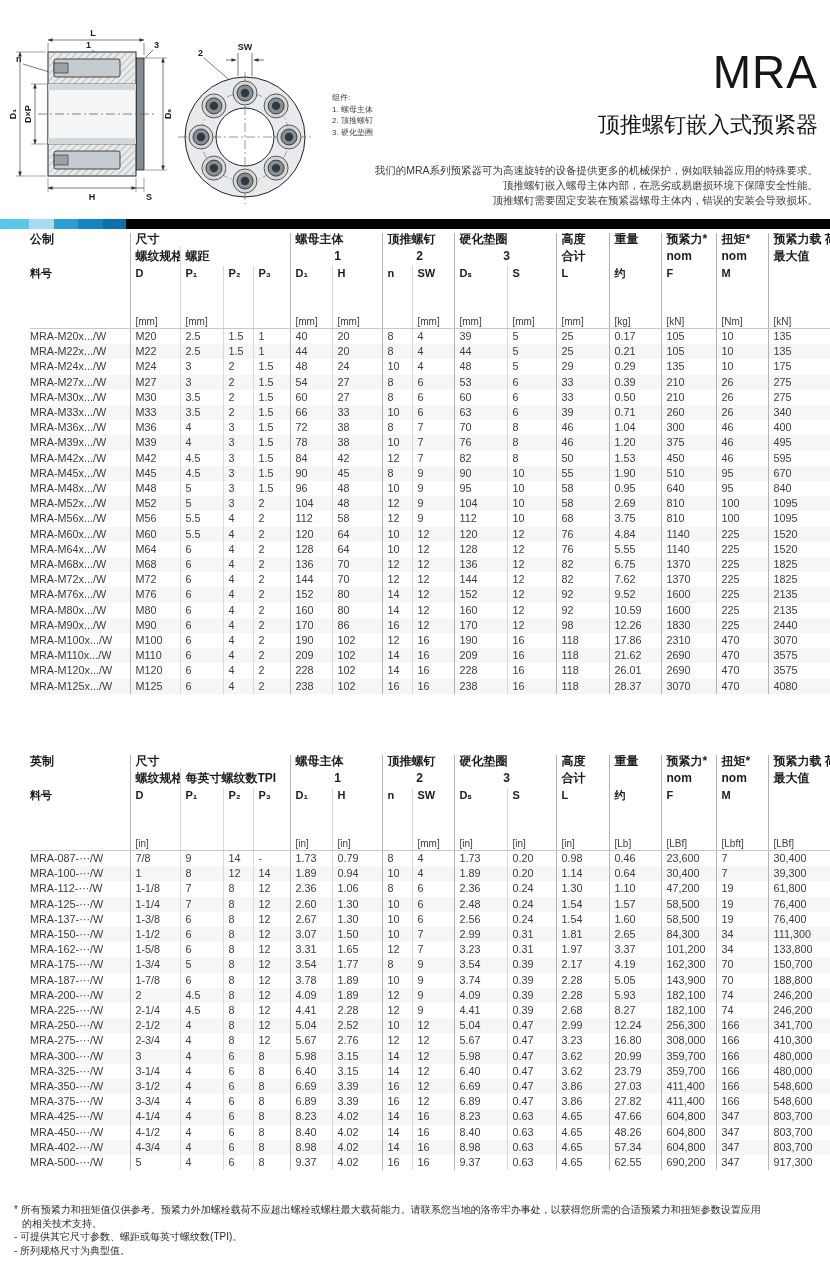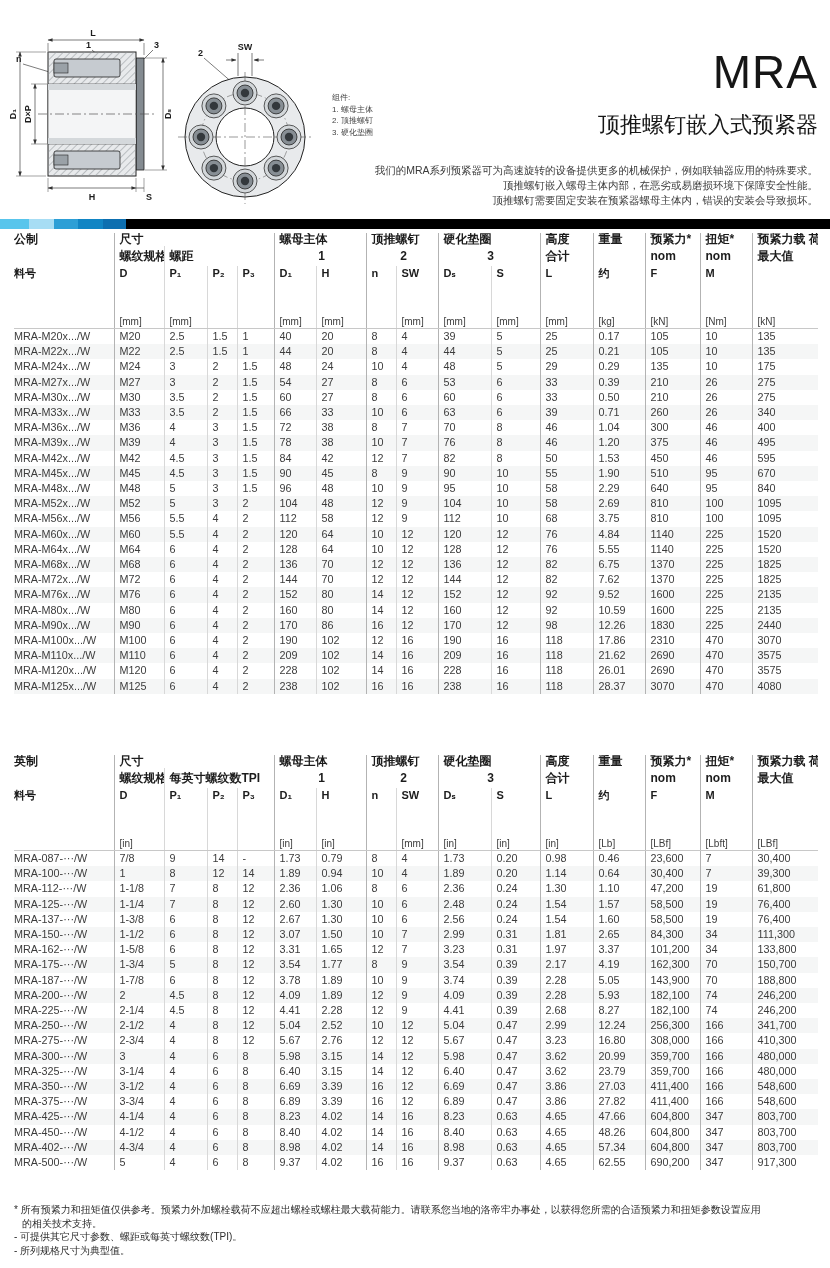--- a/index.html
+++ b/index.html
@@ -17,21 +17,21 @@
   .right-head{position:absolute;right:12px;top:50px;text-align:right;}
   .title{font-size:46px;line-height:44px;font-weight:400;letter-spacing:1px;color:#161616;}
   .subtitle{font-size:22px;line-height:26px;margin-top:18px;color:#161616;}
   .desc{position:absolute;right:12px;top:163px;text-align:right;font-size:10.5px;line-height:15px;color:#3a3a3a;}
 
   
   .stripe{position:absolute;top:219px;left:0;width:830px;height:10px;display:flex;}
   .stripe div{height:100%;}
 
   
-  .tbl-wrap{position:absolute;left:0;width:700px;}
+  .tbl-wrap{position:absolute;left:16px;width:700px;}
   table.spec{border-collapse:collapse;table-layout:fixed;width:804px;margin-left:14px;}
   table.spec th,table.spec td{text-align:left;padding:0 2px 0 5px;white-space:nowrap;overflow:hidden;}
   table.spec th:first-child,table.spec td:first-child{padding-left:0;}
   table.spec td{height:15.2px;line-height:15.2px;font-size:10.8px;color:#3c3c3c;}
   table.spec tbody tr:nth-child(even){background:#f5f6f6;}
   th.hA{font-size:12px;font-weight:bold;vertical-align:top;padding-top:7px;line-height:13px;white-space:pre-line;color:#1c1c1c;}
   th.hB{font-size:12px;font-weight:bold;height:20px;vertical-align:middle;line-height:14px;color:#1c1c1c;}
   th.hB.ctr{text-align:center;}
   th.hC{vertical-align:top;padding-top:2px;padding-bottom:7px;border-bottom:1px solid #c8c8c8;}
   th.hC .lbl{font-size:11px;font-weight:bold;height:14px;line-height:14px;color:#1c1c1c;}
@@ -501,21 +501,21 @@
             <td class="bI">5</td>
             <td class="bI">3</td>
             <td class="bI">1.5</td>
             <td class="bG">96</td>
             <td class="bI">48</td>
             <td class="bG">10</td>
             <td class="bI">9</td>
             <td class="bG">95</td>
             <td class="bI">10</td>
             <td class="bG">58</td>
-            <td class="bG">2.29</td>
+            <td class="bG">0.95</td>
             <td class="bG">640</td>
             <td class="bG">95</td>
             <td class="bG">840</td>
           </tr>
           <tr>
             <td class="">MRA-M52x.../W</td>
             <td class="bG">M52</td>
             <td class="bI">5</td>
             <td class="bI">3</td>
             <td class="bI">2</td>

